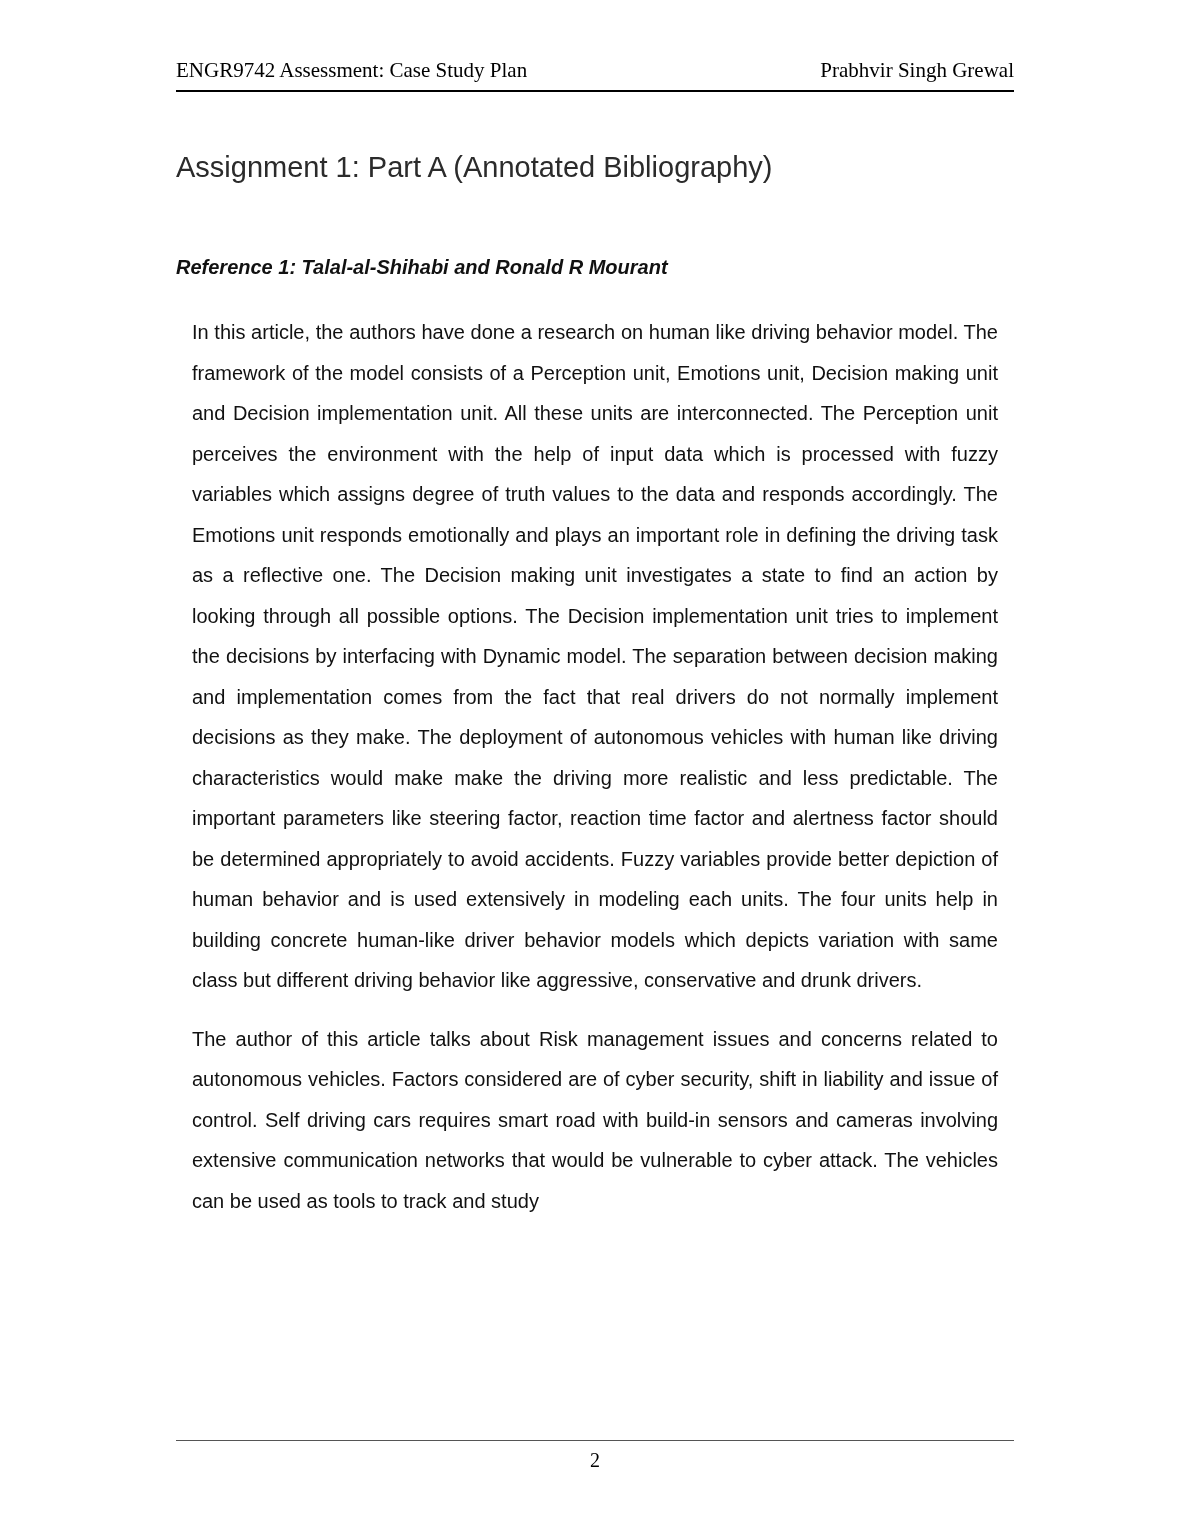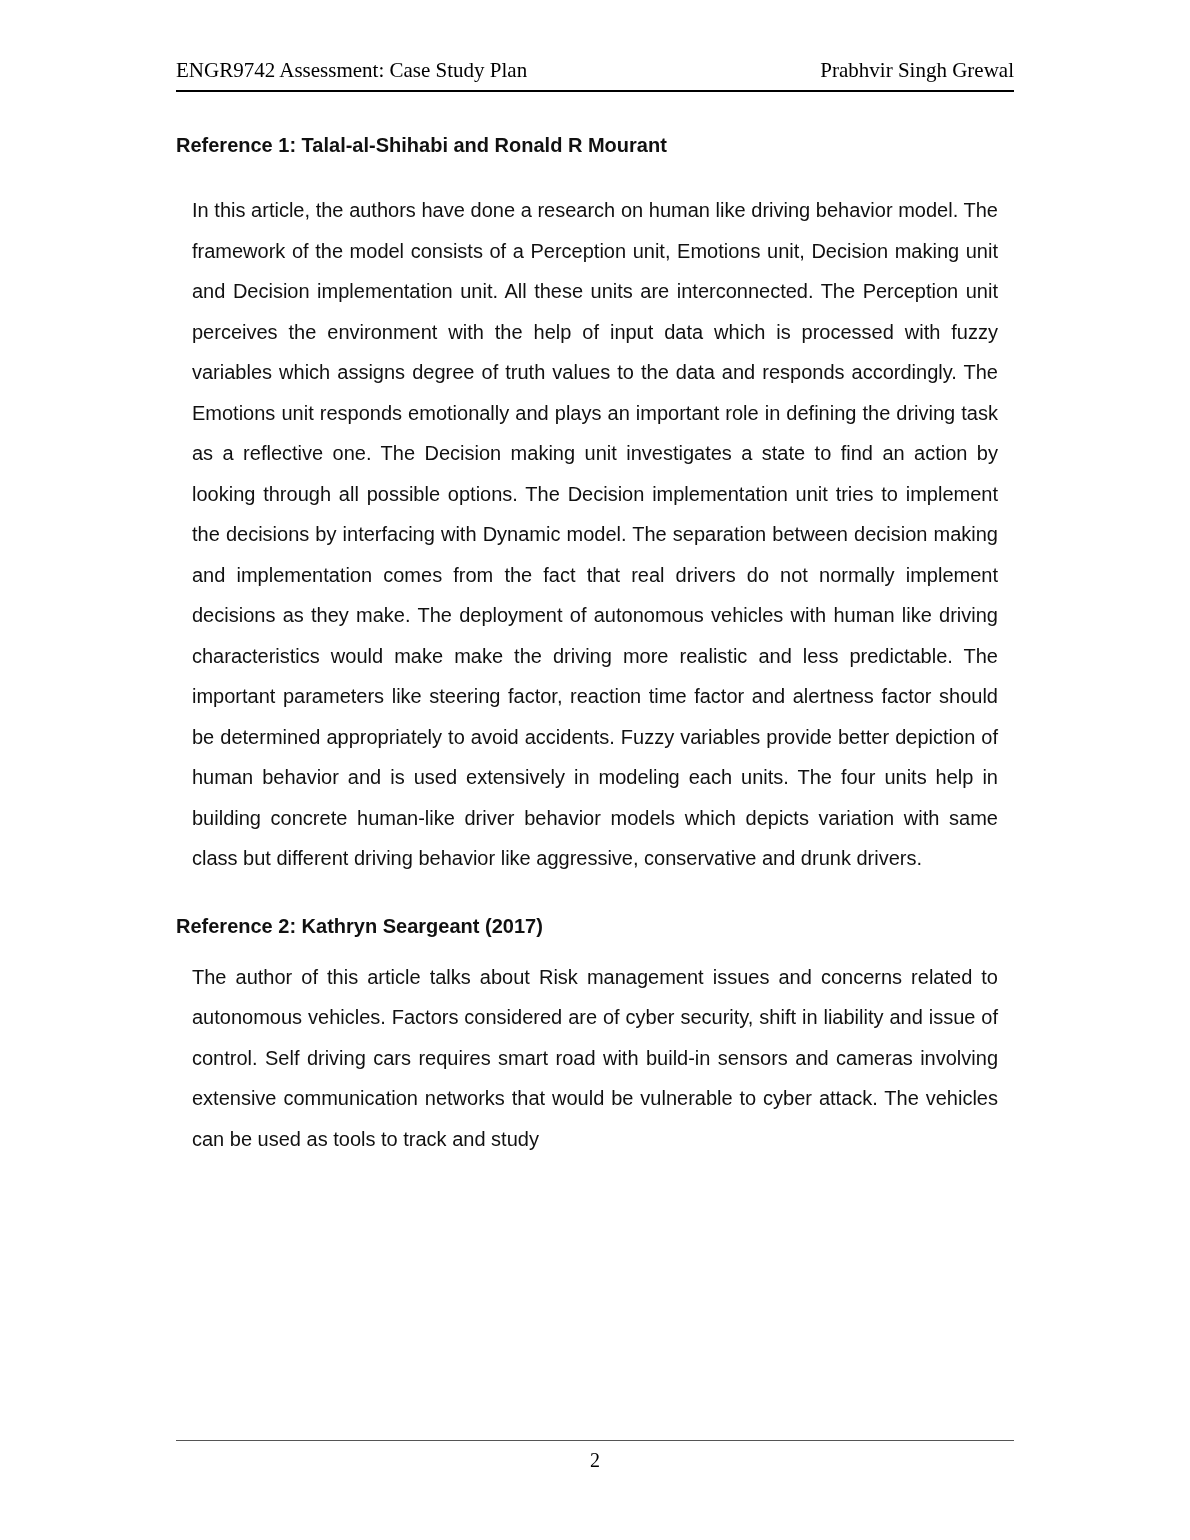--- a/index.html
+++ b/index.html
@@ -41,21 +41,21 @@
   }
 
   .section-heading {
     margin: 0;
     font-size: 20px;
     line-height: 26px;
     font-weight: 700;
     color: #111111;
   }
 
-  .section-1 .section-heading { margin-top: 40px; }
+  .section-1 .section-heading { margin-top: 70px; font-style: italic; }
   .section-2 .section-heading { margin-top: 34px; }
 
   .section-body {
     margin: 16px;
     font-size: 20px;
     line-height: 40.5px;
     text-align: justify;
     color: #111111;
   }
 
@@ -78,28 +78,28 @@
 </head>
 <body>
 
 <div class="page">
 
   <div class="header">
     <span class="header-left">ENGR9742 Assessment: Case Study Plan</span>
     <span class="header-right">Prabhvir Singh Grewal</span>
   </div>
 
+  <h1 class="doc-title">Assignment 1: Part A (Annotated Bibliography)</h1>
 
   <div class="section section-1">
     <h2 class="section-heading">Reference 1: Talal-al-Shihabi and Ronald R Mourant</h2>
     <p class="section-body">In this article, the authors have done a research on human like driving behavior model. The framework of the model consists of a Perception unit, Emotions unit, Decision making unit and Decision implementation unit. All these units are interconnected. The Perception unit perceives the environment with the help of input data which is processed with fuzzy variables which assigns degree of truth values to the data and responds accordingly. The Emotions unit responds emotionally and plays an important role in defining the driving task as a reflective one. The Decision making unit investigates a state to find an action by looking through all possible options. The Decision implementation unit tries to implement the decisions by interfacing with Dynamic model. The separation between decision making and implementation comes from the fact that real drivers do not normally implement decisions as they make. The deployment of autonomous vehicles with human like driving characteristics would make make the driving more realistic and less predictable. The important parameters like steering factor, reaction time factor and alertness factor should be determined appropriately to avoid accidents. Fuzzy variables provide better depiction of human behavior and is used extensively in modeling each units. The four units help in building concrete human-like driver behavior models which depicts variation with same class but different driving behavior like aggressive, conservative and drunk drivers.</p>
   </div>
 
   <div class="section section-2">
-    <h2 class="section-heading">Reference 2: Kathryn Seargeant (2017)</h2>
     <p class="section-body">The author of this article talks about Risk management issues and concerns related to autonomous vehicles. Factors considered are of cyber security, shift in liability and issue of control. Self driving cars requires smart road with build-in sensors and cameras involving extensive communication networks that would be vulnerable to cyber attack. The vehicles can be used as tools to track and study</p>
   </div>
 
   <div class="footer">
     <span>2</span>
   </div>
 
 </div>
 
 </body></html>

